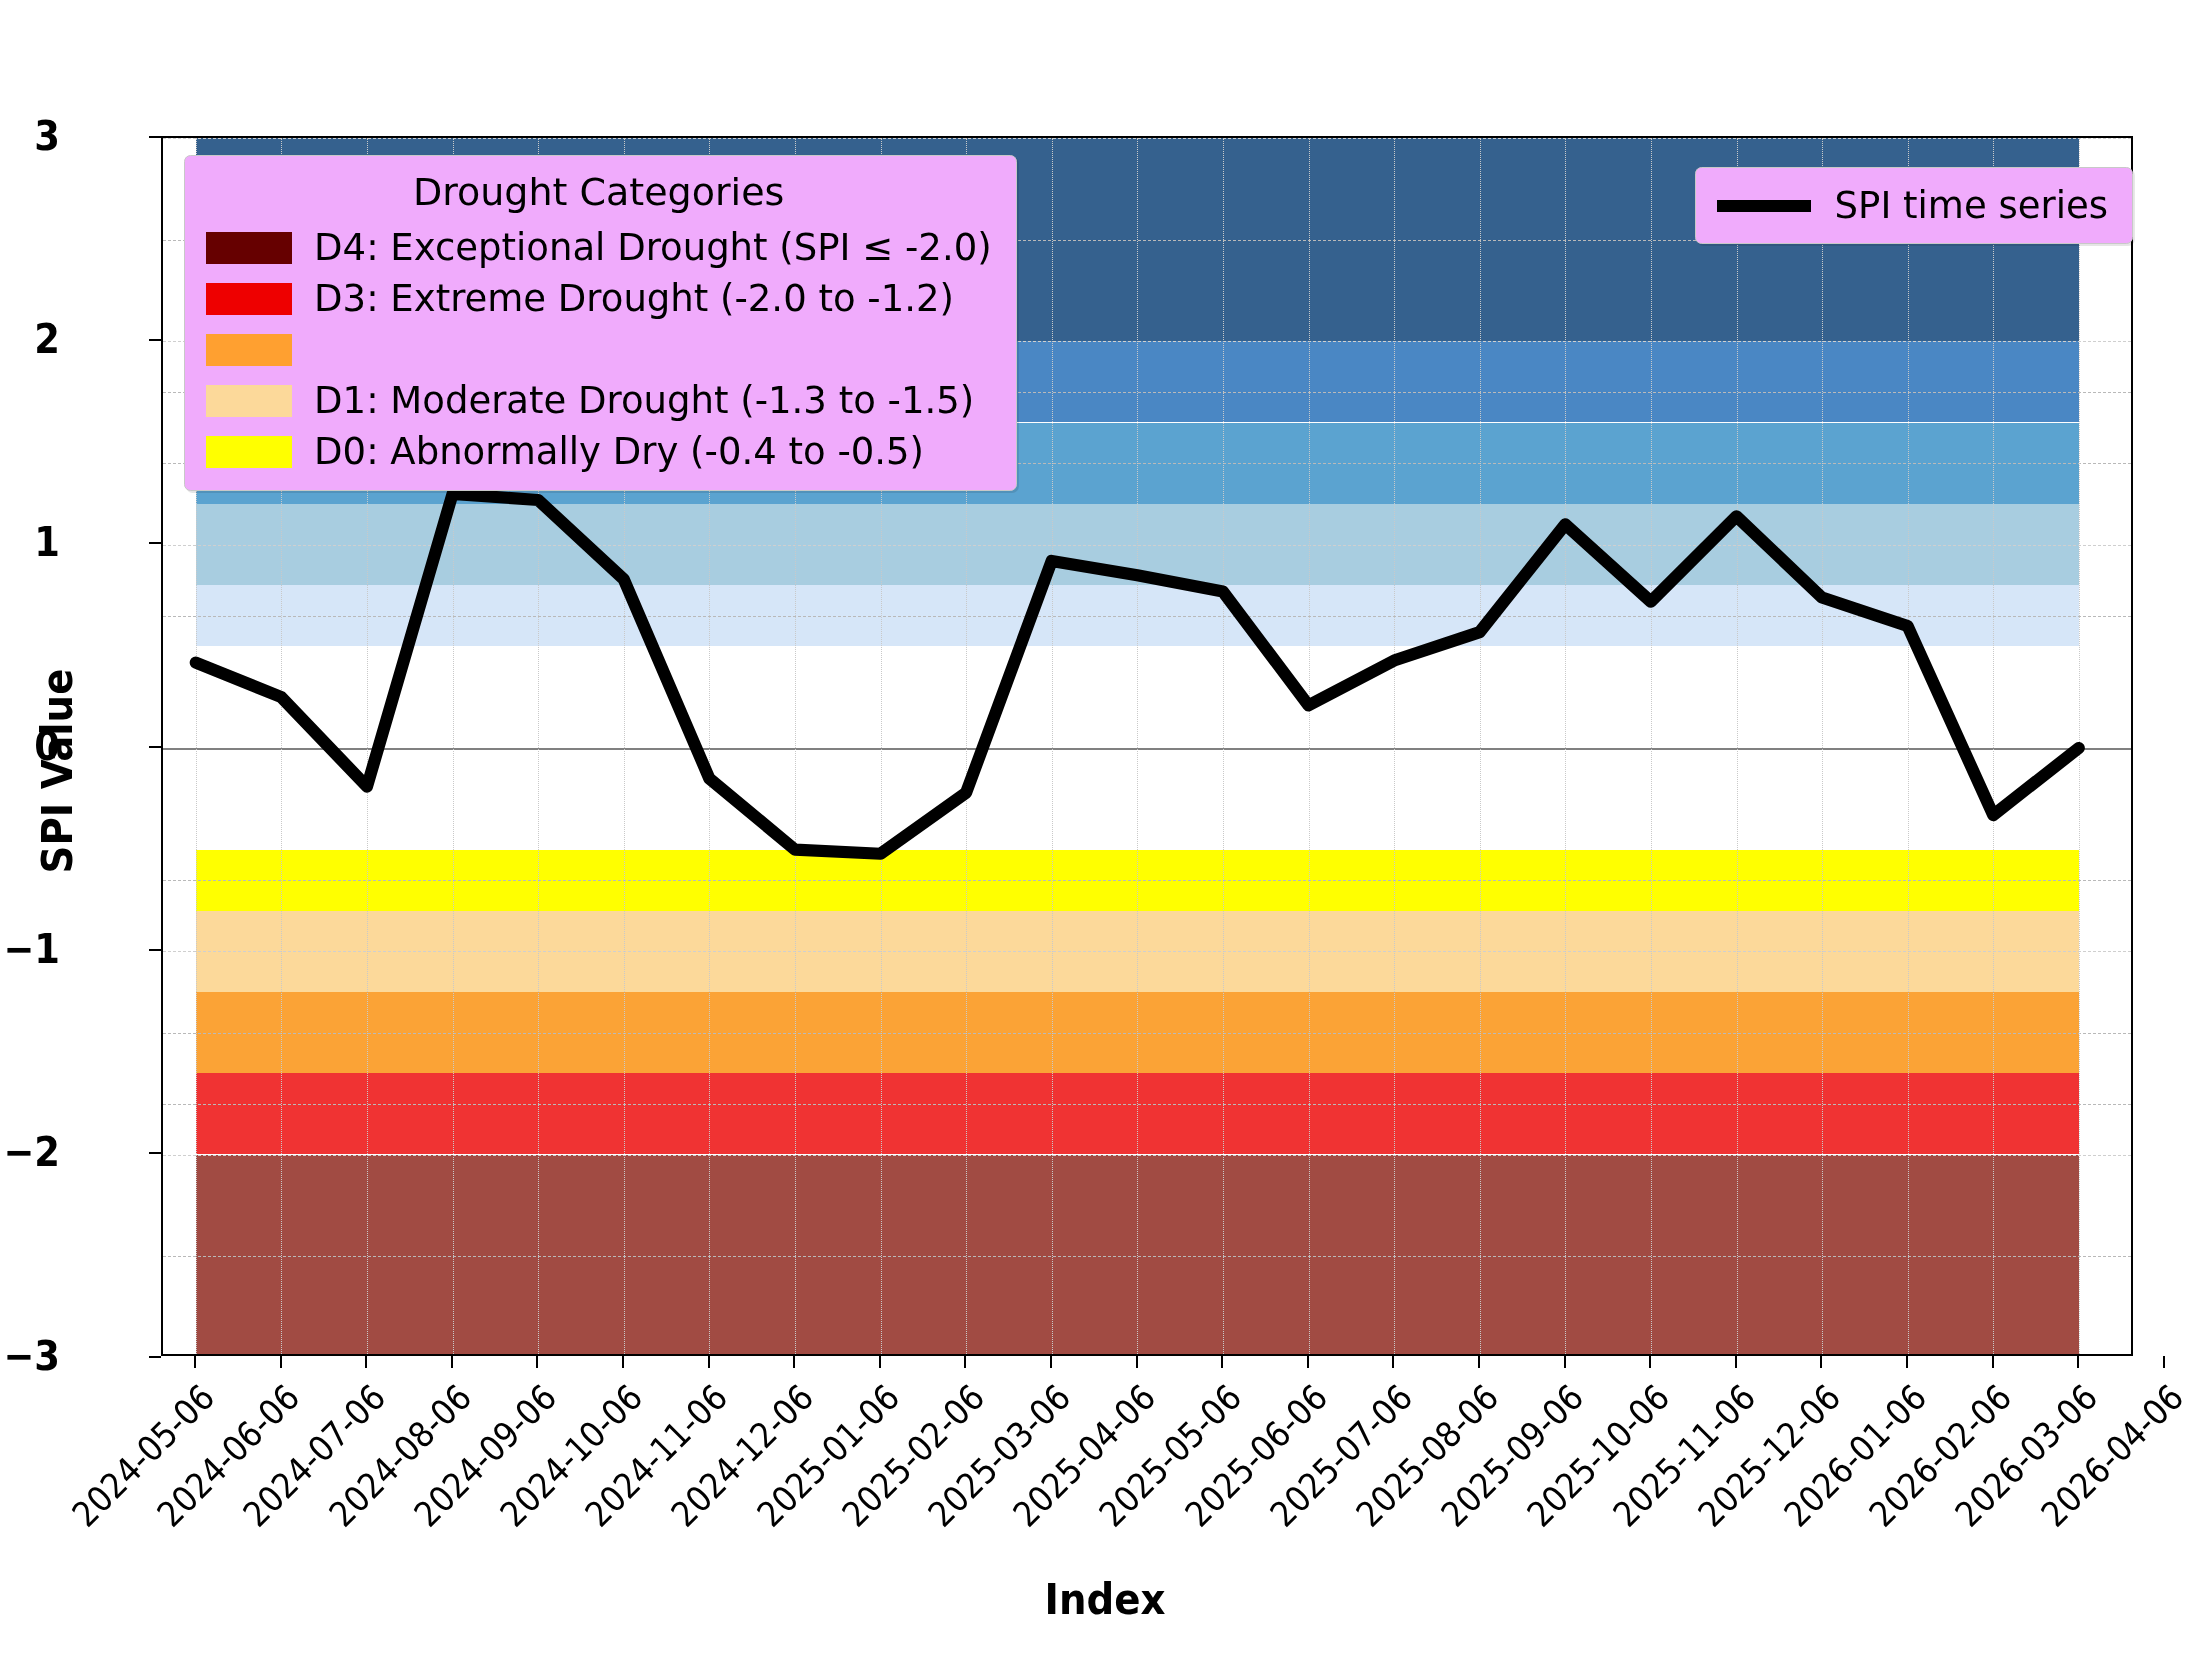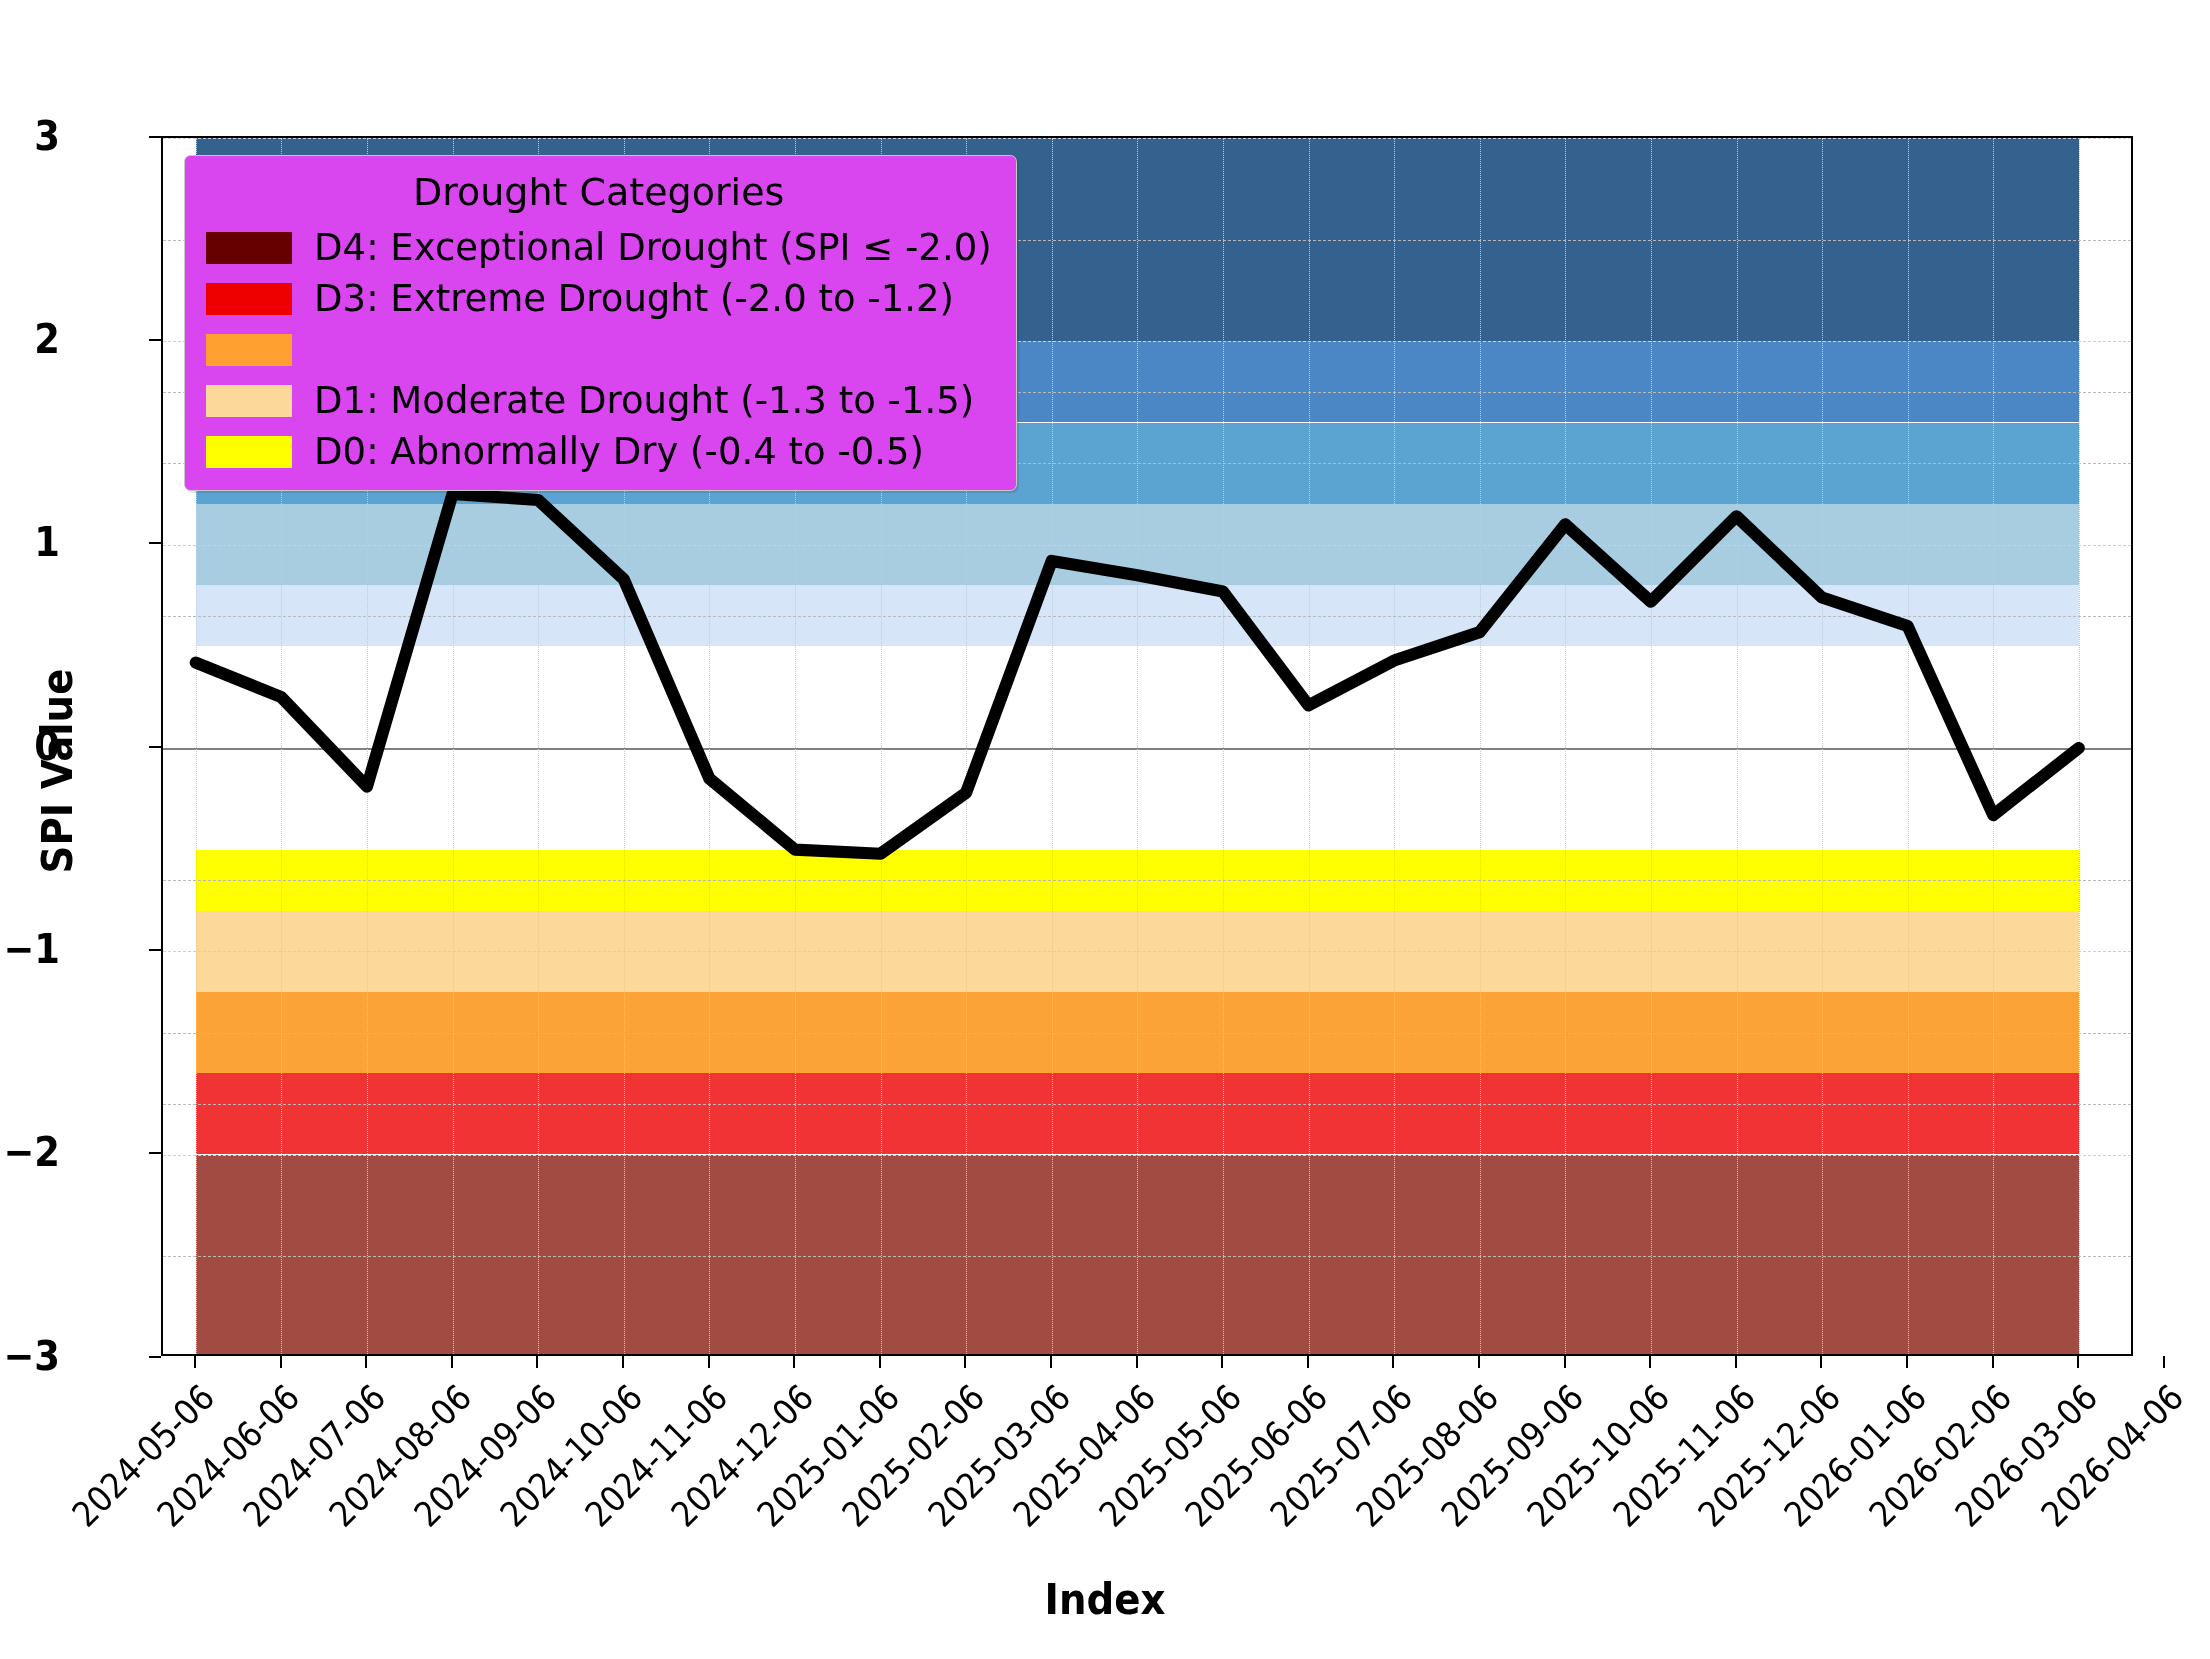--- a/index.html
+++ b/index.html
@@ -79,21 +79,21 @@
   #xlabel{
     position:absolute;left:0;top:1574px;width:2210px;
     text-align:center;
     font-family:"DejaVu Sans Condensed","DejaVu Sans","Liberation Sans",sans-serif;
     font-size:43px;font-weight:bold;color:#000;white-space:pre;
   }
 
   
   .legend-box{
     position:absolute;
-    background:#d946ef;
+    background:#f0abfc;
     border:1.5px solid #c8c8c8;
     border-radius:6.6px;
     box-shadow:1.9px 1.9px 0 rgba(0,0,0,.10);
   }
   #legend-categories{
     left:184px; top:155px;
     padding:9.4px 24px 13px 20.6px;
   }
   #legend-categories .legend-title{
     font-size:38px;color:#000;text-align:center;
@@ -269,15 +269,23 @@
           <span class="legend-swatch" style="background: rgb(252, 217, 154);"></span>
           <span class="legend-text">D1: Moderate Drought (-1.3 to -1.5)</span>
         </div>
         <div class="legend-row">
           <span class="legend-swatch" style="background: rgb(255, 255, 0);"></span>
           <span class="legend-text">D0: Abnormally Dry (-0.4 to -0.5)</span>
         </div>
       </div>
   </div>
 
+  <div class="legend-box" id="legend-series">
+    <div id="legend-series-rows">
+        <div class="legend-row">
+          <span class="legend-line" style="background: rgb(0, 0, 0);"></span>
+          <span class="legend-text">SPI time series</span>
+        </div>
+      </div>
+  </div>
 
 </div>
 
 
 </body></html>

